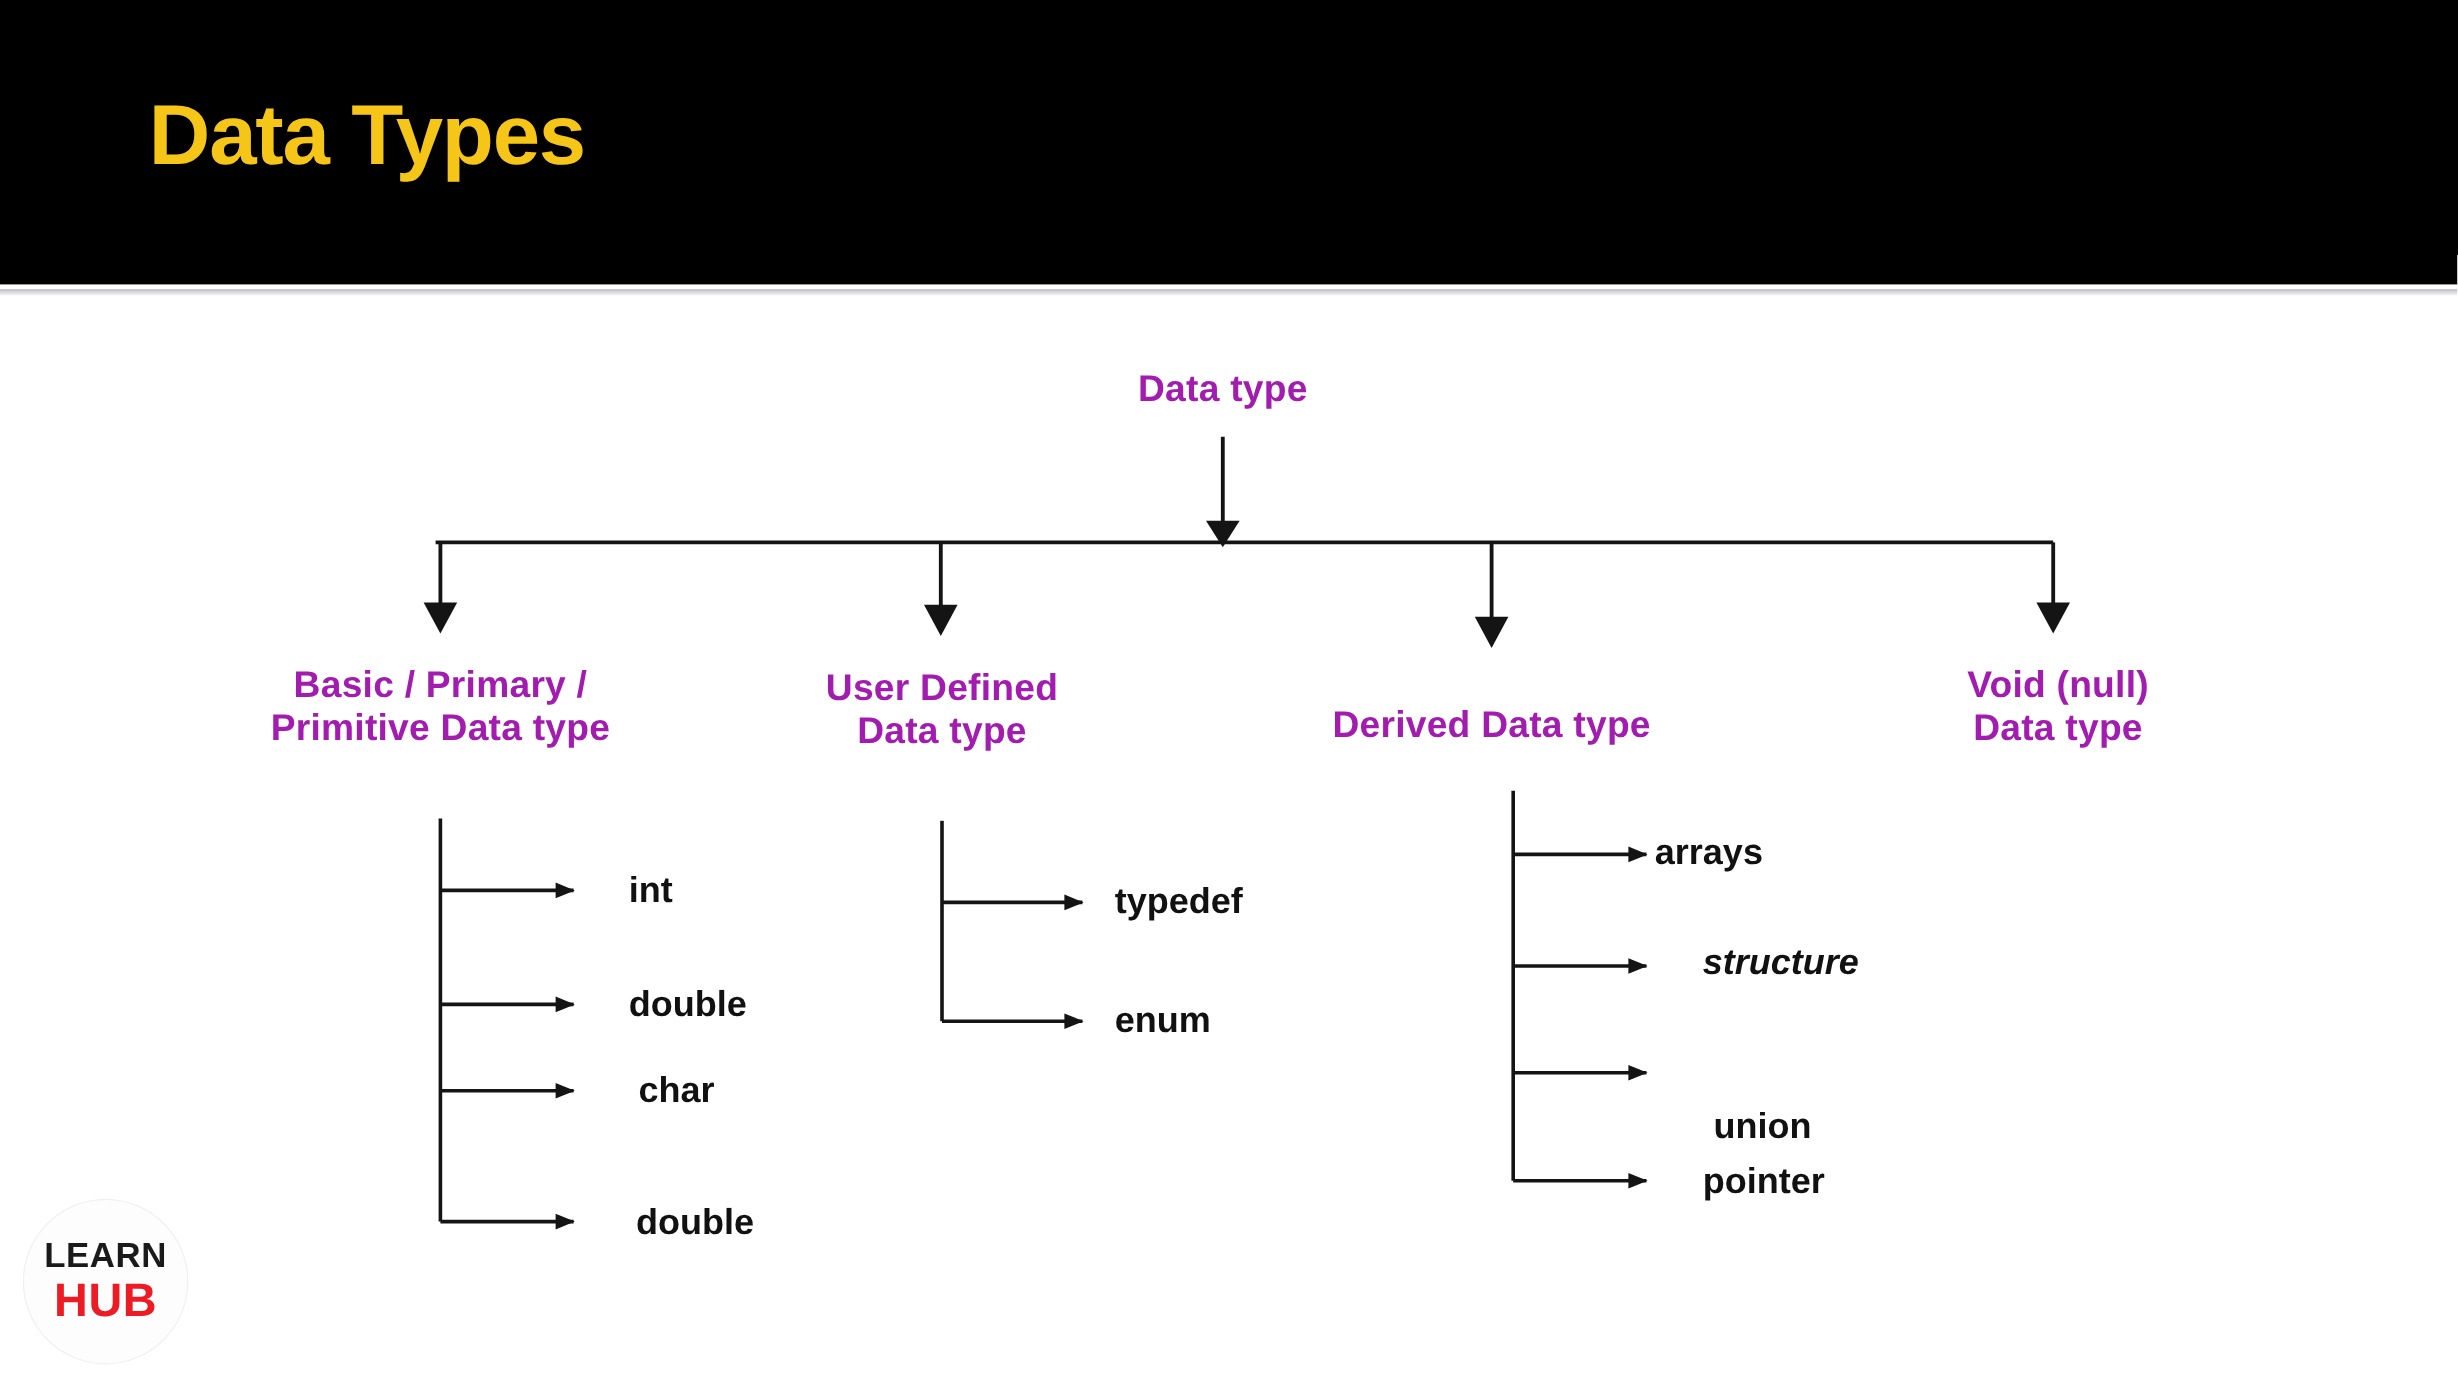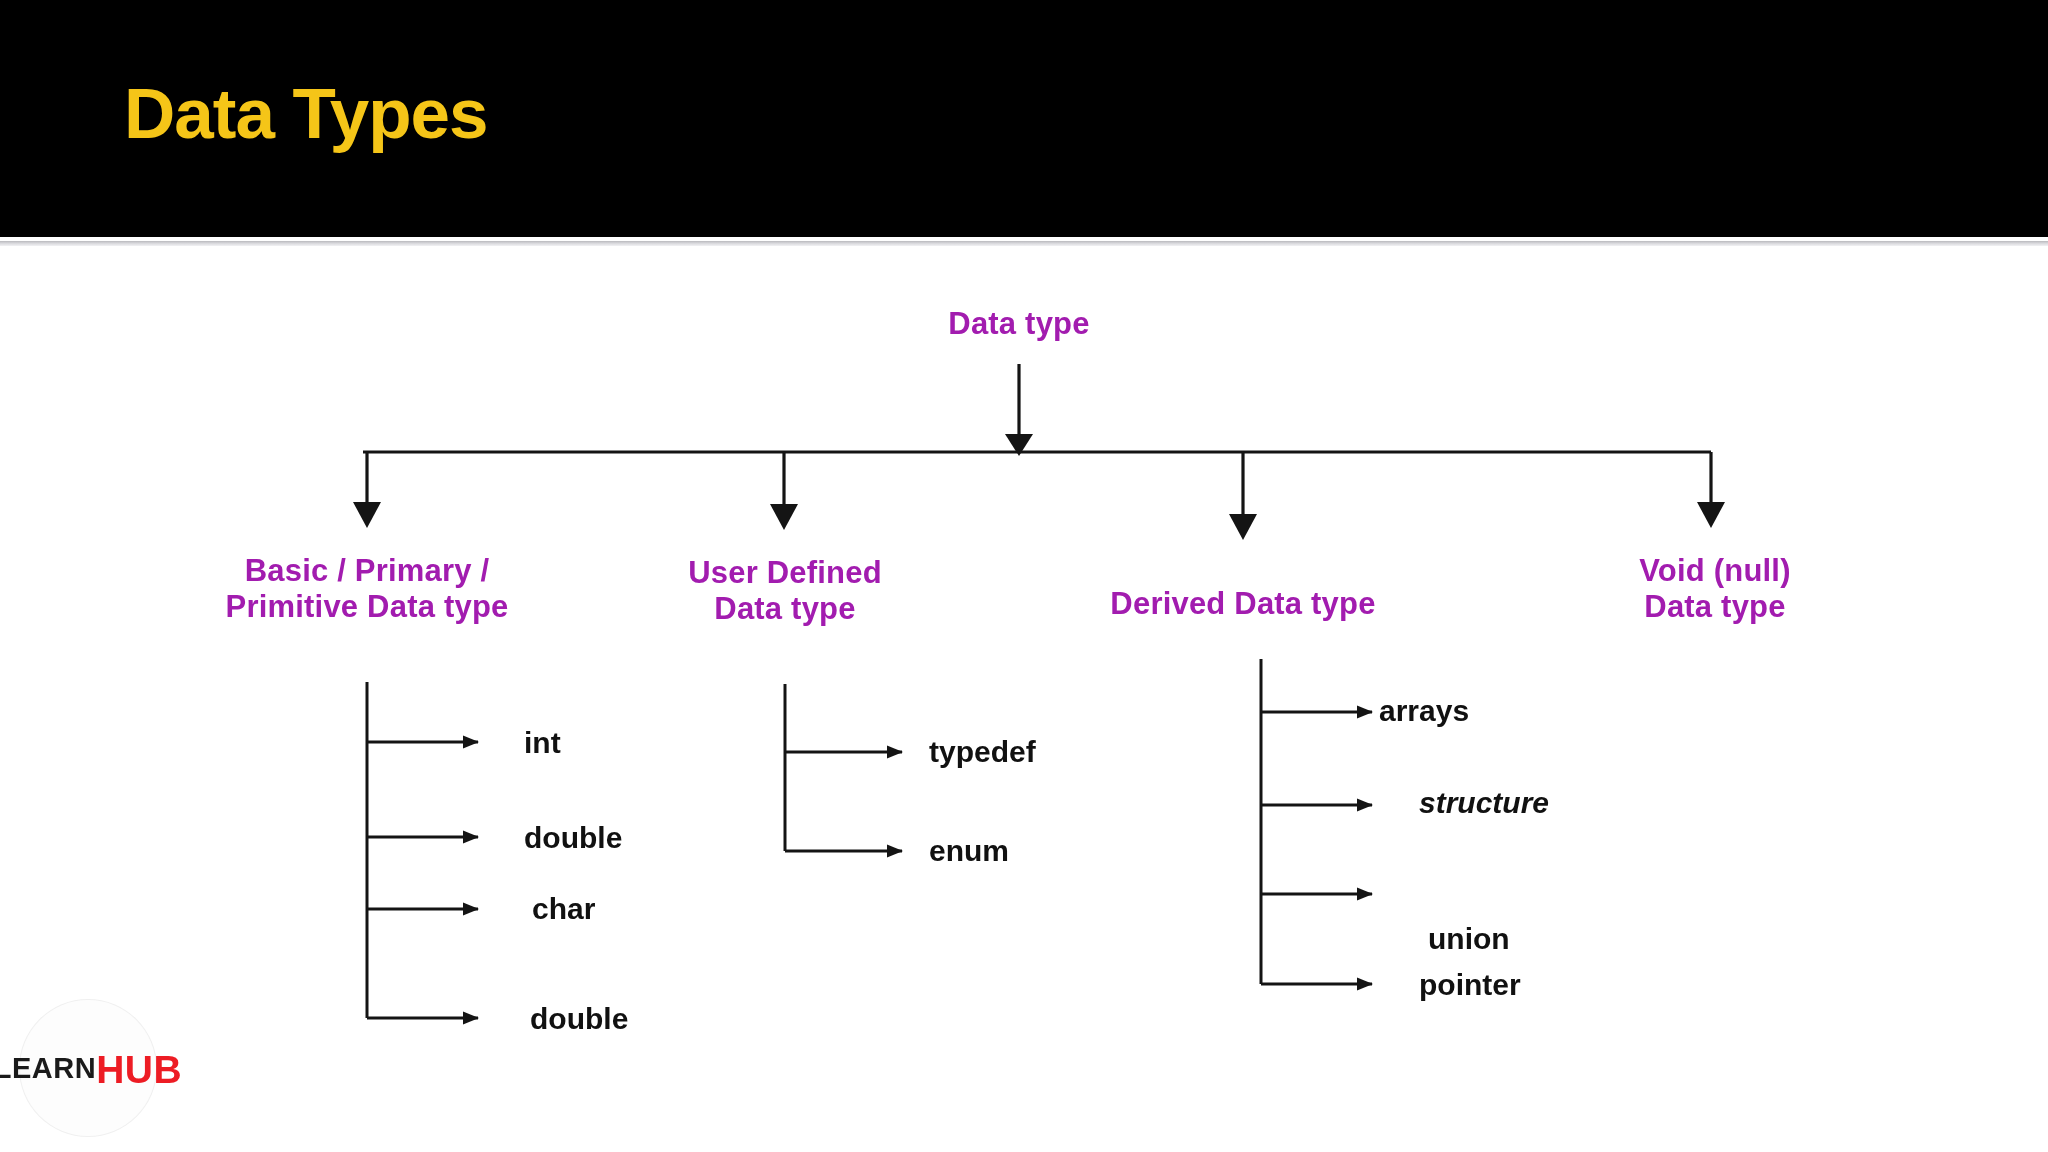--- a/index.html
+++ b/index.html
@@ -93,20 +93,21 @@
   #logo {
     position: absolute;
     left: 20px;
     top: 1000px;
     width: 136px;
     height: 136px;
     border-radius: 50%;
     background: #fdfdfd;
     box-shadow: 0 0 0 1px #f0f0f0;
     display: flex;
+    flex-direction: column;
     align-items: center;
     justify-content: center;
   }
   #logo-learn {
     font-size: 29px;
     font-weight: 700;
     letter-spacing: 0.5px;
     color: #1a1a1a;
     line-height: 1;
   }

